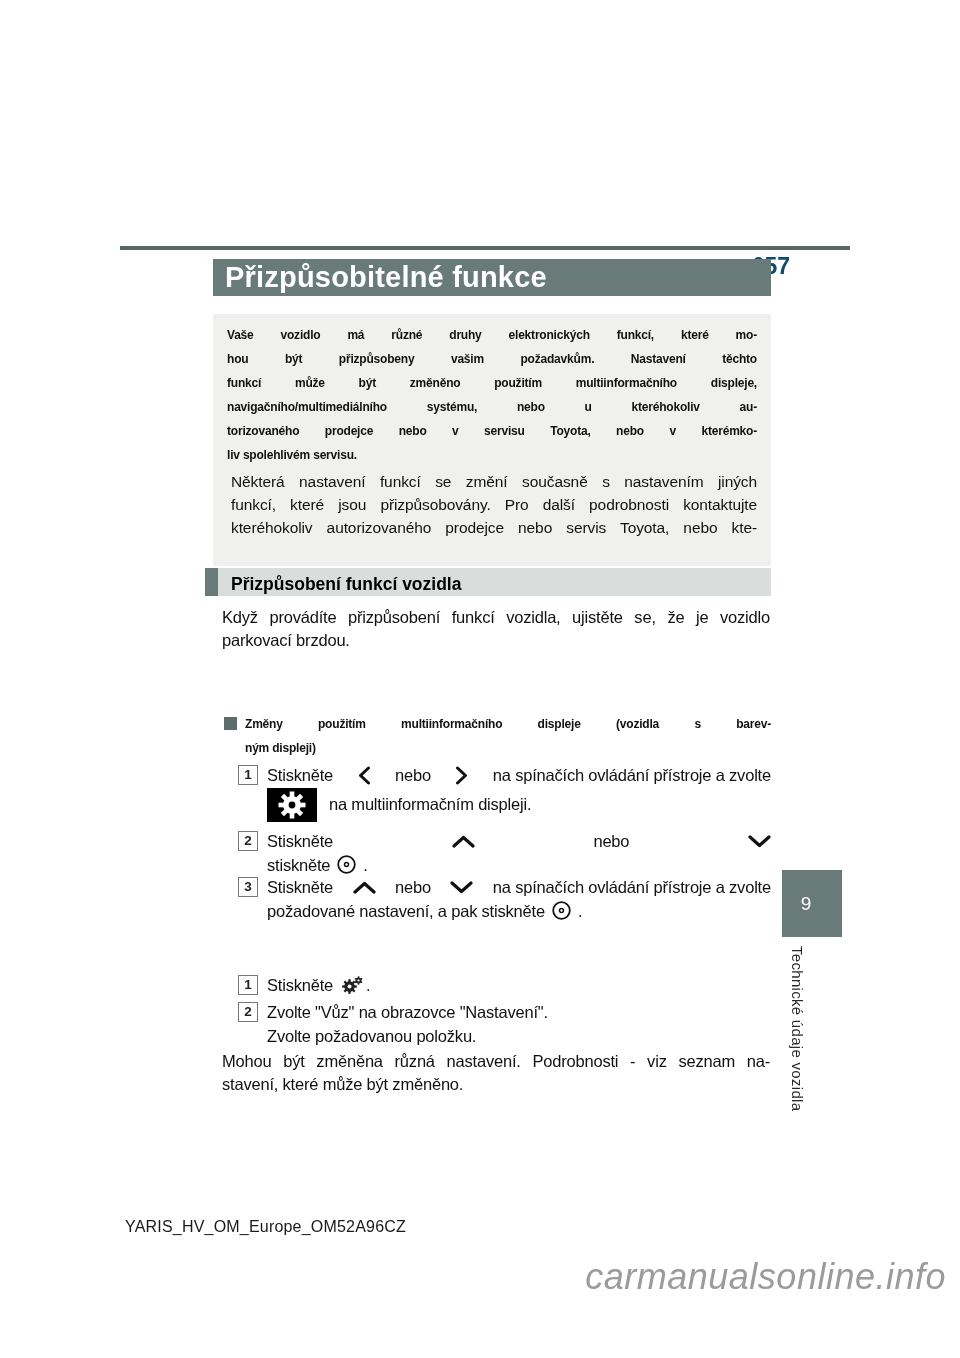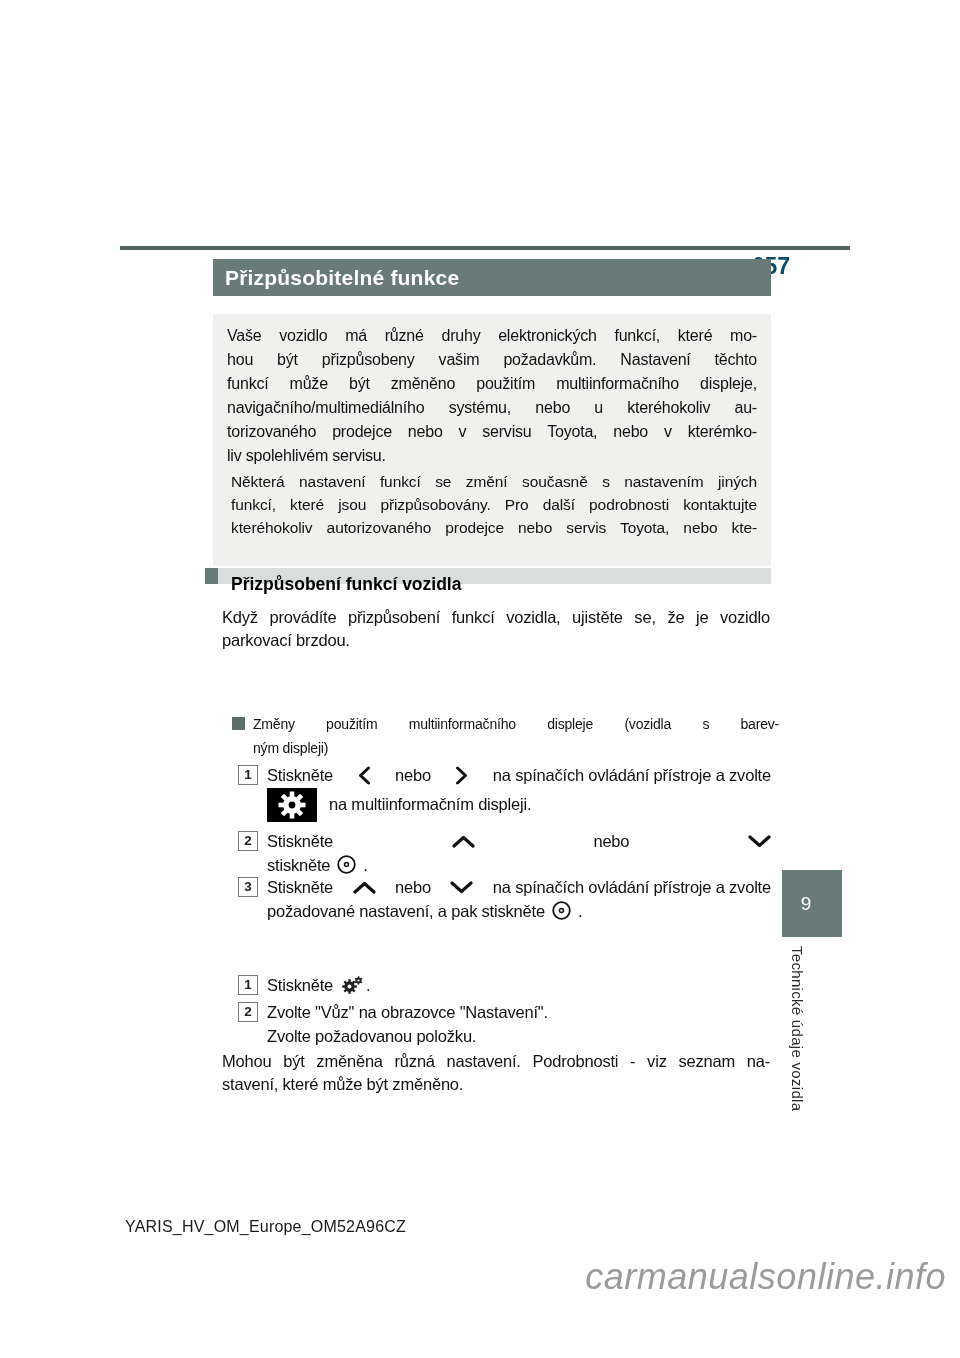--- a/index.html
+++ b/index.html
@@ -7,40 +7,40 @@
     position:relative;width:960px;height:1358px;background:#ffffff;
     font-family:"Liberation Sans", sans-serif;color:#111;overflow:hidden;
   }
   
   .header-row{position:absolute;top:218px;left:213px;width:577px;display:flex;justify-content:flex-end;align-items:baseline;gap:46px;}
   .hdr-section{font-size:17px;color:#222;}
   .hdr-page{font-size:23px;font-weight:bold;color:#0c4a6e;margin-top:35px;}
   .hrule{position:absolute;top:246px;left:120px;width:730px;height:4px;background:#576563;}
   
   .title-bar{position:absolute;top:259px;left:213px;width:558px;height:37px;background:#697b79;display:flex;align-items:center;}
-  .title-bar span{color:#fff;font-weight:bold;font-size:21px;padding-left:12px;letter-spacing:0.2px;}
+  .title-bar span{color:#fff;font-weight:bold;font-size:29px;padding-left:12px;letter-spacing:0.2px;}
   
   .info-box{position:absolute;top:314px;left:213px;width:558px;height:252px;background:#f0f0ee;box-sizing:border-box;padding:10px 14px 0 14px;}
   .line{display:block;}
   .just{text-align:justify;text-align-last:justify;}
-  .ib-bold .line{font-size:16px;font-weight:normal;line-height:23.9px;letter-spacing:-0.2px;}
+  .ib-bold .line{font-size:12px;font-weight:bold;line-height:23.9px;letter-spacing:-0.2px;}
   .ib-note{margin-top:4px;margin-left:4px;}
   .ib-note .line{font-size:15.5px;line-height:22.8px;letter-spacing:-0.1px;}
   
-  .section-bar{position:absolute;top:568px;left:205px;width:566px;height:16px;background:#d9dedd;display:flex;align-items:stretch;}
+  .section-bar{position:absolute;top:568px;left:205px;width:566px;height:28px;background:#d9dedd;display:flex;align-items:stretch;}
   .section-accent{width:13px;background:#697b79;}
   .section-title{font-size:17.5px;font-weight:bold;color:#000;line-height:32px;padding-left:13px;}
   
   .para{position:absolute;}
   .intro{top:606px;left:222px;width:548px;}
   .intro .line{font-size:16.5px;line-height:23.2px;letter-spacing:-0.2px;}
   .small-note{top:682px;left:240px;width:531px;}
   .small-note .line{font-size:15px;line-height:22.4px;}
   
-  .subheading{position:absolute;left:232px;width:547px;font-weight:normal;font-size:14px;line-height:24px;letter-spacing:-0.2px;}
+  .subheading{position:absolute;left:224px;width:547px;font-weight:bold;font-size:12px;line-height:24px;letter-spacing:-0.2px;}
   .sh-line1{display:flex;align-items:flex-start;}
   .bullet{width:13px;height:13px;background:#5d6d6a;margin-top:5px;margin-right:8px;flex:0 0 auto;}
   .sh-text{flex:1;}
   .sh-line2{display:block;margin-left:21px;}
   
   .step{position:absolute;left:238px;width:533px;font-size:16.5px;letter-spacing:-0.2px;}
   .sline1{display:flex;align-items:flex-start;line-height:22.5px;}
   .numbox{flex:0 0 auto;width:20px;height:20px;border:1.5px solid #777;box-sizing:border-box;display:inline-flex;align-items:center;justify-content:center;font-size:13.5px;font-weight:bold;color:#222;margin-top:1px;margin-right:9px;background:#fff;}
   .scontent{flex:1;display:flex;align-items:center;}
   .spread{justify-content:space-between;}

